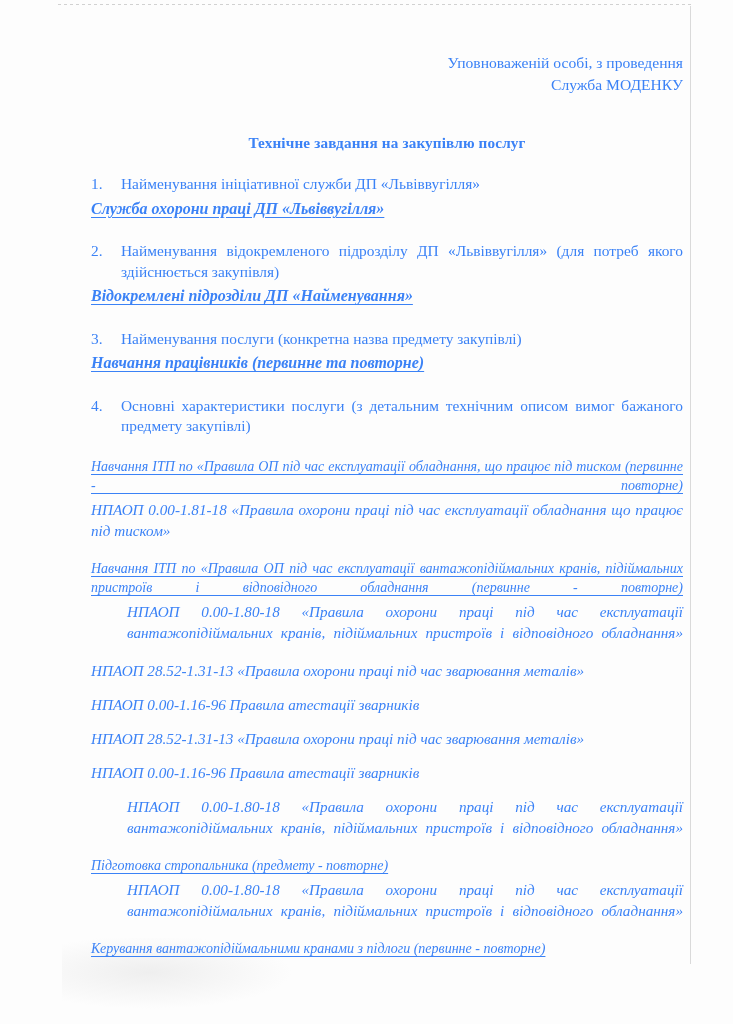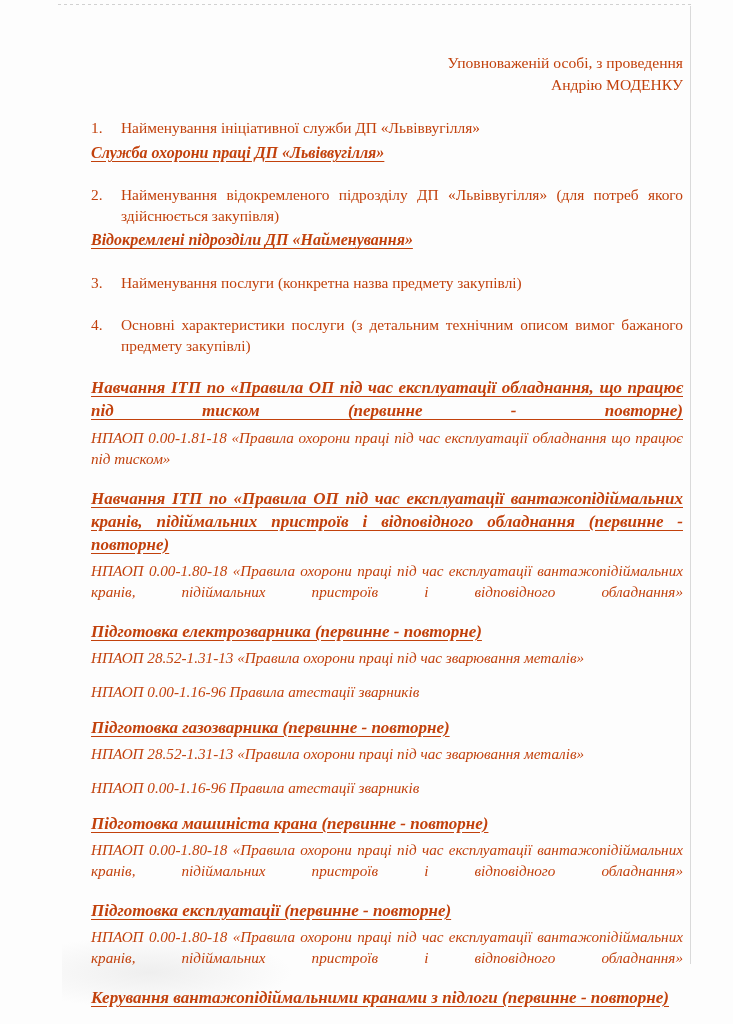--- a/index.html
+++ b/index.html
@@ -9,21 +9,21 @@
     background: #ffffff;
   }
   .page {
     position: relative;
     width: 733px;
     height: 1024px;
     background: #fdfdfd;
     box-sizing: border-box;
     overflow: hidden;
     font-family: "Liberation Serif", "DejaVu Serif", serif;
-    color: #c2410c;
+    color: #3b82f6;
   }
   
   .scan-edge-top {
     position: absolute;
     top: 4px; left: 58px; right: 42px;
     height: 1px;
     background: repeating-linear-gradient(to right,
       rgba(120,120,120,0.33) 0px, rgba(120,120,120,0.33) 3px,
       rgba(255,255,255,0) 3px, rgba(255,255,255,0) 6px);
   }
@@ -94,40 +94,40 @@
     font-style: italic;
     text-decoration: underline;
     text-underline-offset: 2.5px;
     line-height: 1.35;
     text-align: justify;
     text-justify: inter-word;
   }
 
   
   .sec-head {
-    font-size: 17px;
-    font-weight: bold;
+    font-size: 14px;
+    font-weight: normal;
     font-style: italic;
     text-decoration: underline;
     text-underline-offset: 2.5px;
     line-height: 1.36;
     text-align: justify;
     text-justify: inter-word;
   }
   .sec-head.stretch { text-align-last: justify; }
 
   
   .reg {
     font-size: 15.2px;
     font-style: italic;
     line-height: 1.38;
     text-align: justify;
     text-justify: inter-word;
   }
-  .reg.stretch { text-align-last: justify; }
+  .reg.stretch { text-align-last: justify; margin-left: 36px; }
   .reg.tight { text-align: center; text-align-last: left; }
 
   .sec { margin-top: 17px; }
   .sec .reg { margin-top: 5px; font-style: italic; }
   .sec.gap-lg { margin-top: 20px; }
   .sec.gap-sm { margin-top: 13px; }
   .reg + .reg { margin-top: 13px; }
 </style>
 </head>
 <body>
@@ -135,23 +135,24 @@
 <div class="page">
 
   <div class="scan-edge-top"></div>
   <div class="scan-edge-right"></div>
   <div class="scan-smudge"></div>
 
   <div class="content">
 
     <div class="addressee">
       <div>Уповноваженій особі, з проведення</div>
-      <div>Андрію МОДЕНКУ</div>
-    </div>
-
+      <div>Служба МОДЕНКУ</div>
+    </div>
+
+    <div class="doc-title">Технічне завдання на закупівлю послуг</div>
 
     <div class="q-block">
       <div class="q-line">
         <span class="q-num">1.</span>
         <span class="q-text">Найменування ініціативної служби ДП «Львіввугілля»</span>
       </div>
       <div class="answer">Служба охорони праці  ДП «Львіввугілля»</div>
     </div>
 
     <div class="q-block">
@@ -160,58 +161,56 @@
         <span class="q-text">Найменування відокремленого підрозділу ДП «Львіввугілля» (для потреб якого здійснюється закупівля)</span>
       </div>
       <div class="answer">Відокремлені підрозділи ДП «Найменування»</div>
     </div>
 
     <div class="q-block">
       <div class="q-line">
         <span class="q-num">3.</span>
         <span class="q-text">Найменування послуги (конкретна назва предмету закупівлі)</span>
       </div>
+      <div class="answer">Навчання працівників (первинне та повторне)</div>
     </div>
 
     <div class="q-block">
       <div class="q-line">
         <span class="q-num">4.</span>
         <span class="q-text">Основні характеристики послуги (з детальним технічним описом вимог бажаного предмету закупівлі)</span>
       </div>
     </div>
 
     <div class="sec gap-lg">
       <div class="sec-head stretch">Навчання ІТП по «Правила ОП під час експлуатації обладнання, що працює під тиском (первинне - повторне)</div>
       <div class="reg">НПАОП 0.00-1.81-18 «Правила охорони праці під час експлуатації обладнання що працює під тиском»</div>
     </div>
 
     <div class="sec">
       <div class="sec-head stretch">Навчання ІТП по «Правила ОП під час експлуатації  вантажопідіймальних кранів, підіймальних пристроїв і відповідного обладнання (первинне - повторне)</div>
       <div class="reg stretch">НПАОП  0.00-1.80-18  «Правила охорони праці під час експлуатації вантажопідіймальних кранів, підіймальних пристроїв і відповідного обладнання»</div>
     </div>
 
     <div class="sec">
-      <div class="sec-head">Підготовка електрозварника (первинне - повторне)</div>
       <div class="reg tight">НПАОП 28.52-1.31-13  «Правила охорони праці під час зварювання металів»</div>
       <div class="reg tight">НПАОП 0.00-1.16-96 Правила атестації зварників</div>
     </div>
 
     <div class="sec gap-sm">
-      <div class="sec-head">Підготовка газозварника (первинне - повторне)</div>
       <div class="reg tight">НПАОП 28.52-1.31-13  «Правила охорони праці під час зварювання металів»</div>
       <div class="reg tight">НПАОП 0.00-1.16-96 Правила атестації зварників</div>
     </div>
 
     <div class="sec gap-sm">
-      <div class="sec-head">Підготовка машиніста крана (первинне - повторне)</div>
       <div class="reg stretch">НПАОП  0.00-1.80-18  «Правила охорони праці під час експлуатації вантажопідіймальних кранів, підіймальних пристроїв і відповідного обладнання»</div>
     </div>
 
     <div class="sec">
-      <div class="sec-head">Підготовка експлуатації (первинне - повторне)</div>
+      <div class="sec-head">Підготовка стропальника (предмету - повторне)</div>
       <div class="reg stretch">НПАОП  0.00-1.80-18  «Правила охорони праці під час експлуатації вантажопідіймальних кранів, підіймальних пристроїв і відповідного обладнання»</div>
     </div>
 
     <div class="sec">
       <div class="sec-head">Керування вантажопідіймальними кранами з підлоги (первинне - повторне)</div>
 
     </div>
 
   </div>
 </div>

